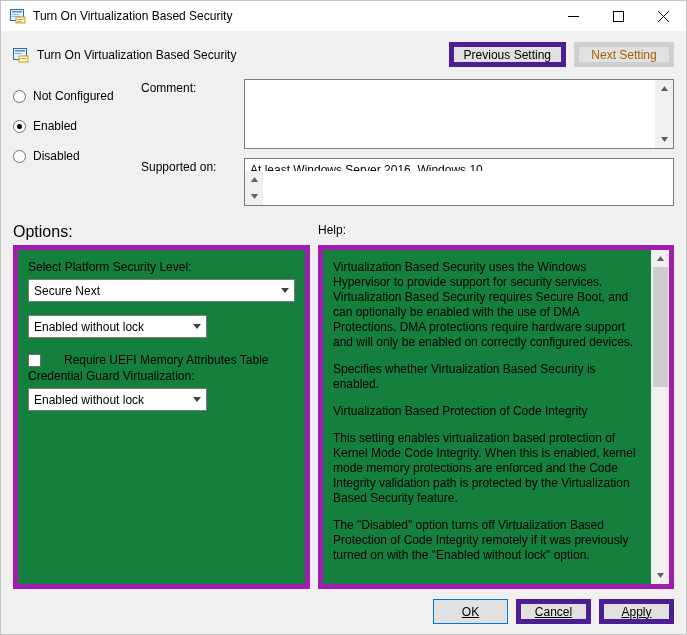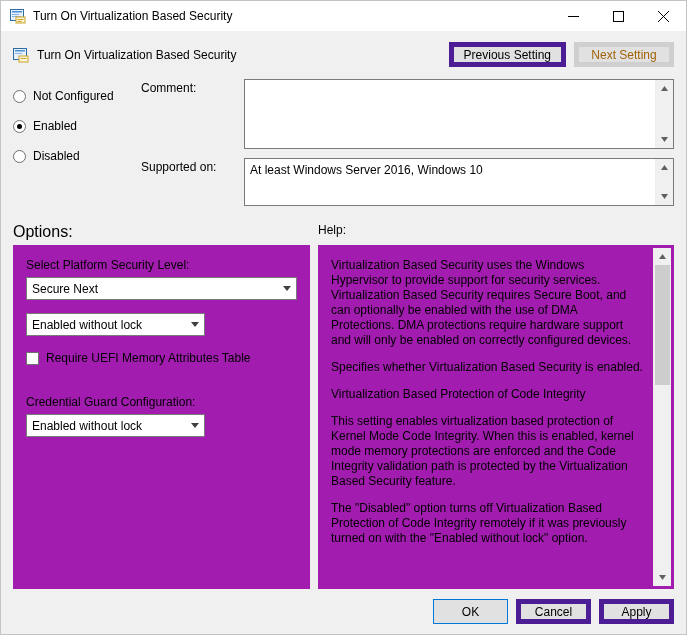--- a/index.html
+++ b/index.html
@@ -153,21 +153,21 @@
     display: flex;
   }
   .textbox .tb-content {
     flex: 1;
     padding: 4px 5px;
     font-size: 12px;
     overflow: hidden;
     white-space: pre-wrap;
   }
   .comment-box { height: 70px; }
-  .supported-box { height: 48px; }
+  .supported-box { height: 48px; flex-direction: column; }
   
   .vscroll {
     width: 17px;
     background: #f0f0f0;
     border-left: 1px solid #ededed;
     display: flex;
     flex-direction: column;
     justify-content: space-between;
     align-items: center;
     flex: none;
@@ -193,22 +193,22 @@
   .panel-labels .lbl-help { font-size: 12px; }
   
   .panels {
     display: flex;
     padding: 0 12px;
     flex: 1;
     min-height: 0;
     gap: 8px;
   }
   .panel {
-    border: 3px solid #a21caf;
-    background: #a21caf;
+    border: 5px solid #a21caf;
+    background: #15803d;
     box-sizing: border-box;
     display: flex;
     overflow: hidden;
   }
   .options-panel { width: 297px; flex: none; }
   .help-panel { flex: 1; }
   .panel-inner {
     flex: 1;
     padding: 10px;
     overflow: hidden;
@@ -243,21 +243,22 @@
     color: #404040;
     font-size: 8px;
     flex: none;
   }
   .combo.wide { width: 100%; }
   .combo.narrow { width: 179px; }
   .check-row {
     display: flex;
     align-items: center;
     height: 18px;
-    margin-bottom: 28px;
+    margin-bottom: 0;
+    gap: 16px;
   }
   .check-mark {
     width: 13px;
     height: 13px;
     border: 1px solid #707070;
     background: #fff;
     margin-right: 7px;
     flex: none;
     box-sizing: border-box;
   }
@@ -290,20 +291,21 @@
   }
   .help-scroll .track-lower { width: 17px; background: #f0f0f0; flex: 1; }
   
   .footer {
     display: flex;
     justify-content: flex-end;
     align-items: center;
     gap: 8px;
     padding: 10px 12px 10px 12px;
     flex: none;
+    text-decoration: underline;
   }
   .footer .btn { min-width: 75px; height: 25px; }
   .footer .btn.default { border: 1px solid #0078d7; }
 </style>
 </head>
 <body>
 
 <div class="window">
 
   <div class="titlebar">
@@ -442,21 +444,21 @@
                 <polygon points="0,0 8,0 4,5" fill="#404040"></polygon>
               </svg>
           </span>
         </div>
 
         <div class="check-row">
           <span class="check-mark"></span>
           <span class="check-label">Require UEFI Memory Attributes Table</span>
         </div>
 
-        <div class="opt-label">Credential Guard Configuration:</div>
+        <div class="opt-label">Credential Guard Virtualization:</div>
         <div class="combo narrow">
           <span class="combo-text">Enabled without lock</span>
           <span class="combo-arrow">
             <svg width="8" height="5" viewBox="0 0 8 5">
                 <polygon points="0,0 8,0 4,5" fill="#404040"></polygon>
               </svg>
           </span>
         </div>
 
       </div>

